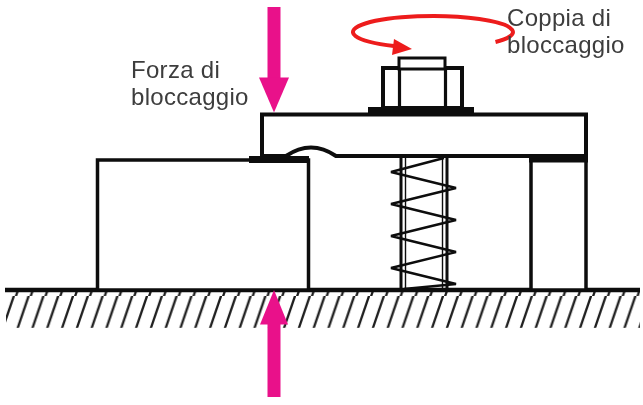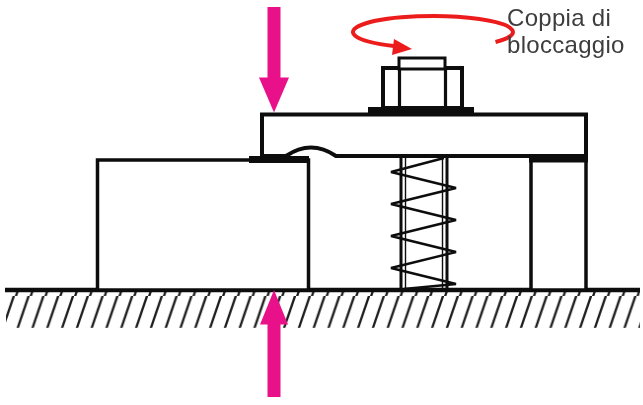--- a/index.html
+++ b/index.html
@@ -82,19 +82,23 @@
       <rect x="267.5" y="7" width="13" height="72" class="pink"></rect>
       <polygon points="259,77.5 289,77.5 274,112.5" class="pink"></polygon>
     </g>
 
     <g>
       <polygon points="274,290 260,324.5 288,324.5" class="pink"></polygon>
       <rect x="267.5" y="323" width="13" height="74" class="pink"></rect>
     </g>
   </svg>
 
+  <div class="label lbl-clamp-force">
+    <div>Forza di</div>
+    <div>bloccaggio</div>
+  </div>
 
   <div class="label lbl-torque">
     <div>Coppia di</div>
     <div>bloccaggio</div>
   </div>
 
 </div>
 
 </body></html>

